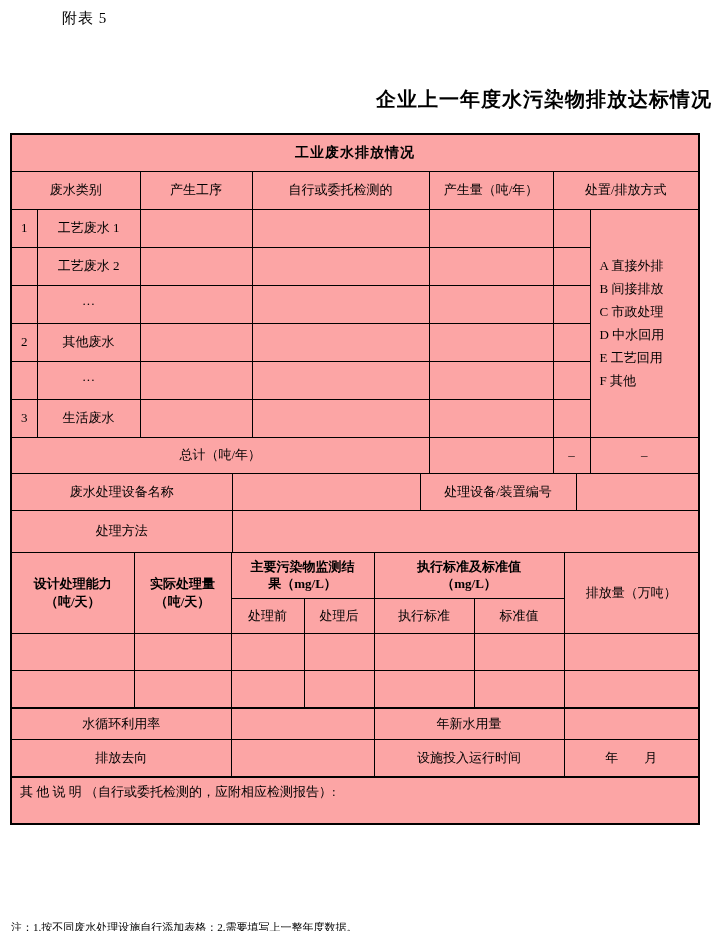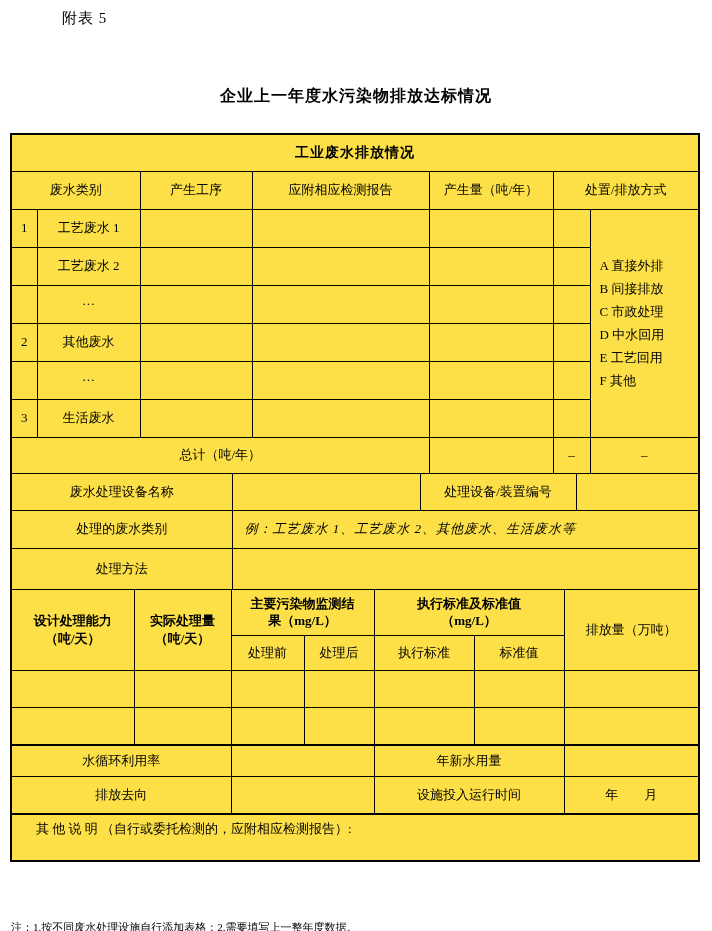--- a/index.html
+++ b/index.html
@@ -2,35 +2,35 @@
 <html><head>
 <meta charset="utf-8">
 <style>
   html,body{margin:0;padding:0;}
   body{
     width:712px;height:931px;background:#ffffff;color:#000;
     font-family:"Liberation Serif","DejaVu Serif",serif;
     position:relative;font-size:13px;
   }
   .attachment{position:absolute;left:30px;top:9px;font-size:15px;letter-spacing:1px;margin-left:32px;}
-  .doc-title{position:absolute;left:0;top:86px;width:100%;text-align:center;
-    font-size:16px;font-weight:bold;letter-spacing:1px;}
+  .doc-title{position:absolute;left:0;top:86px;width:100%;text-align:right;
+    font-size:20px;font-weight:bold;letter-spacing:1px;}
   .tbl-wrap{position:absolute;left:10px;top:133px;width:690px;border:2px solid #000;
-    box-sizing:border-box;background:#fde047;}
+    box-sizing:border-box;background:#fca5a5;}
   .sec-hdr{height:36px;border-bottom:1px solid #000;display:flex;align-items:center;
     justify-content:center;font-weight:bold;font-size:14px;letter-spacing:1px;}
   table{border-collapse:collapse;table-layout:fixed;width:100%;}
   td{border-right:1px solid #000;border-bottom:1px solid #000;text-align:center;
     vertical-align:middle;padding:0 2px;font-size:13px;overflow:hidden;}
   td.last{border-right:none;}
   td.ml{white-space:pre-line;line-height:1.35;font-weight:bold;}
   .legend{line-height:23px;text-align:left;padding-left:9px;}
   .example{font-style:italic;text-align:left;padding-left:12px;letter-spacing:1px;}
   .topline{border-top:1px solid #000;}
-  .other-note{border-top:1px solid #000;height:46px;padding:5px 24px;box-sizing:border-box;
+  .other-note{border-top:1px solid #000;height:46px;padding:5px 8px;box-sizing:border-box;
     text-align:left;font-size:13px;}
   .footnote{position:absolute;left:11px;top:920px;font-size:11px;}
 </style>
 </head>
 <body>
 
 <div class="attachment">附表 5</div>
 <div class="doc-title">企业上一年度水污染物排放达标情况</div>
 
 <div class="tbl-wrap">
@@ -44,21 +44,21 @@
         <col style="width:112px">
       <col style="width:177px">
         <col style="width:124px">
         <col style="width:37px">
         <col>
     </colgroup>
     <tbody>
         <tr style="height:37px">
       <td colspan="2">废水类别</td>
       <td>产生工序</td>
-      <td>应附相应检测报告</td>
+      <td>自行或委托检测的</td>
       <td>产生量（吨/年）</td>
       <td colspan="2" class="last">处置/排放方式</td>
     </tr>
     <tr style="height:38px">
       <td>1</td>
       <td>工艺废水 1</td>
       <td></td>
       <td></td>
       <td></td>
       <td></td>
@@ -137,24 +137,20 @@
     </tr>
   </tbody>
     </table>
 
   <table>
     <colgroup>
         <col style="width:220px">
         <col>
       </colgroup>
     <tbody>
-        <tr style="height:37px">
-      <td>处理的废水类别</td>
-      <td class="last example">例：工艺废水 1、工艺废水 2、其他废水、生活废水等</td>
-    </tr>
     <tr style="height:41px">
       <td>处理方法</td>
       <td class="last"></td>
     </tr>
   </tbody>
     </table>
 
   <table>
     <colgroup>
       <col style="width:122px">

